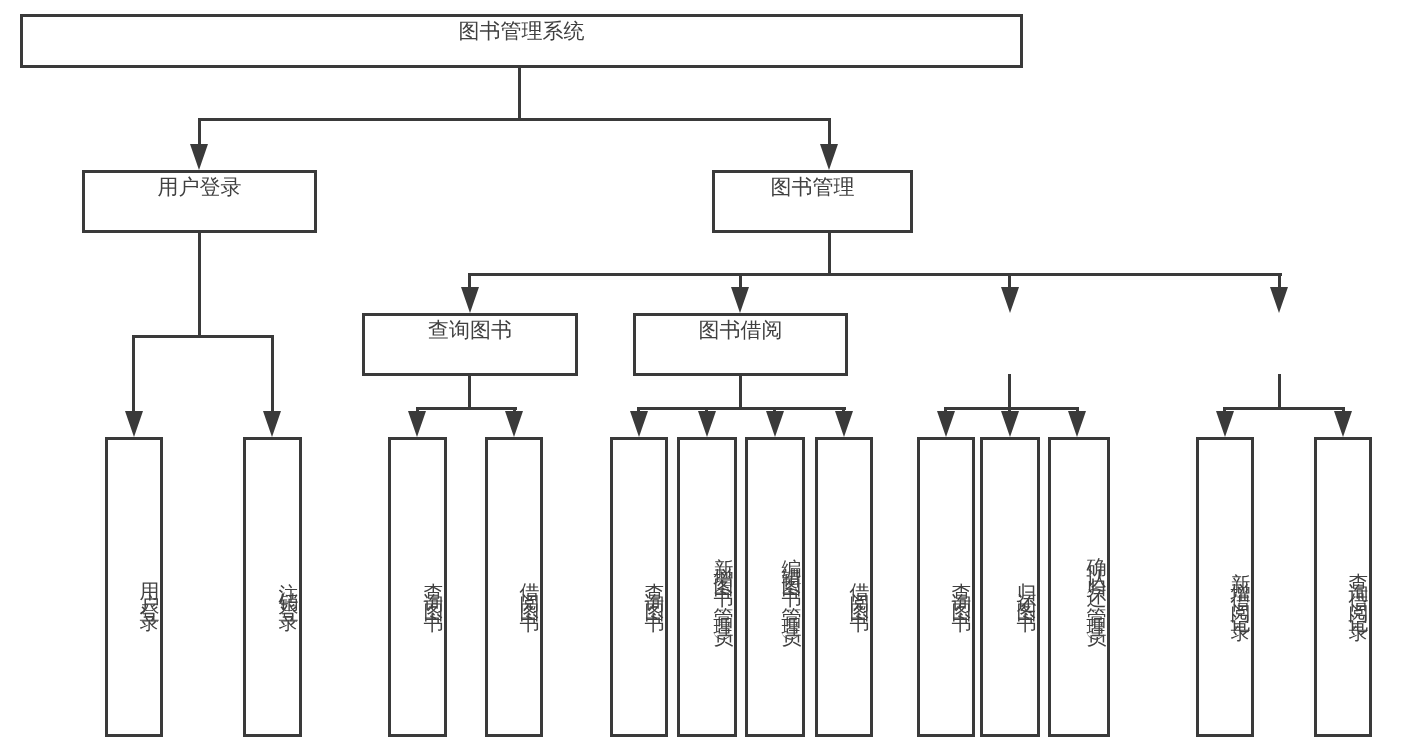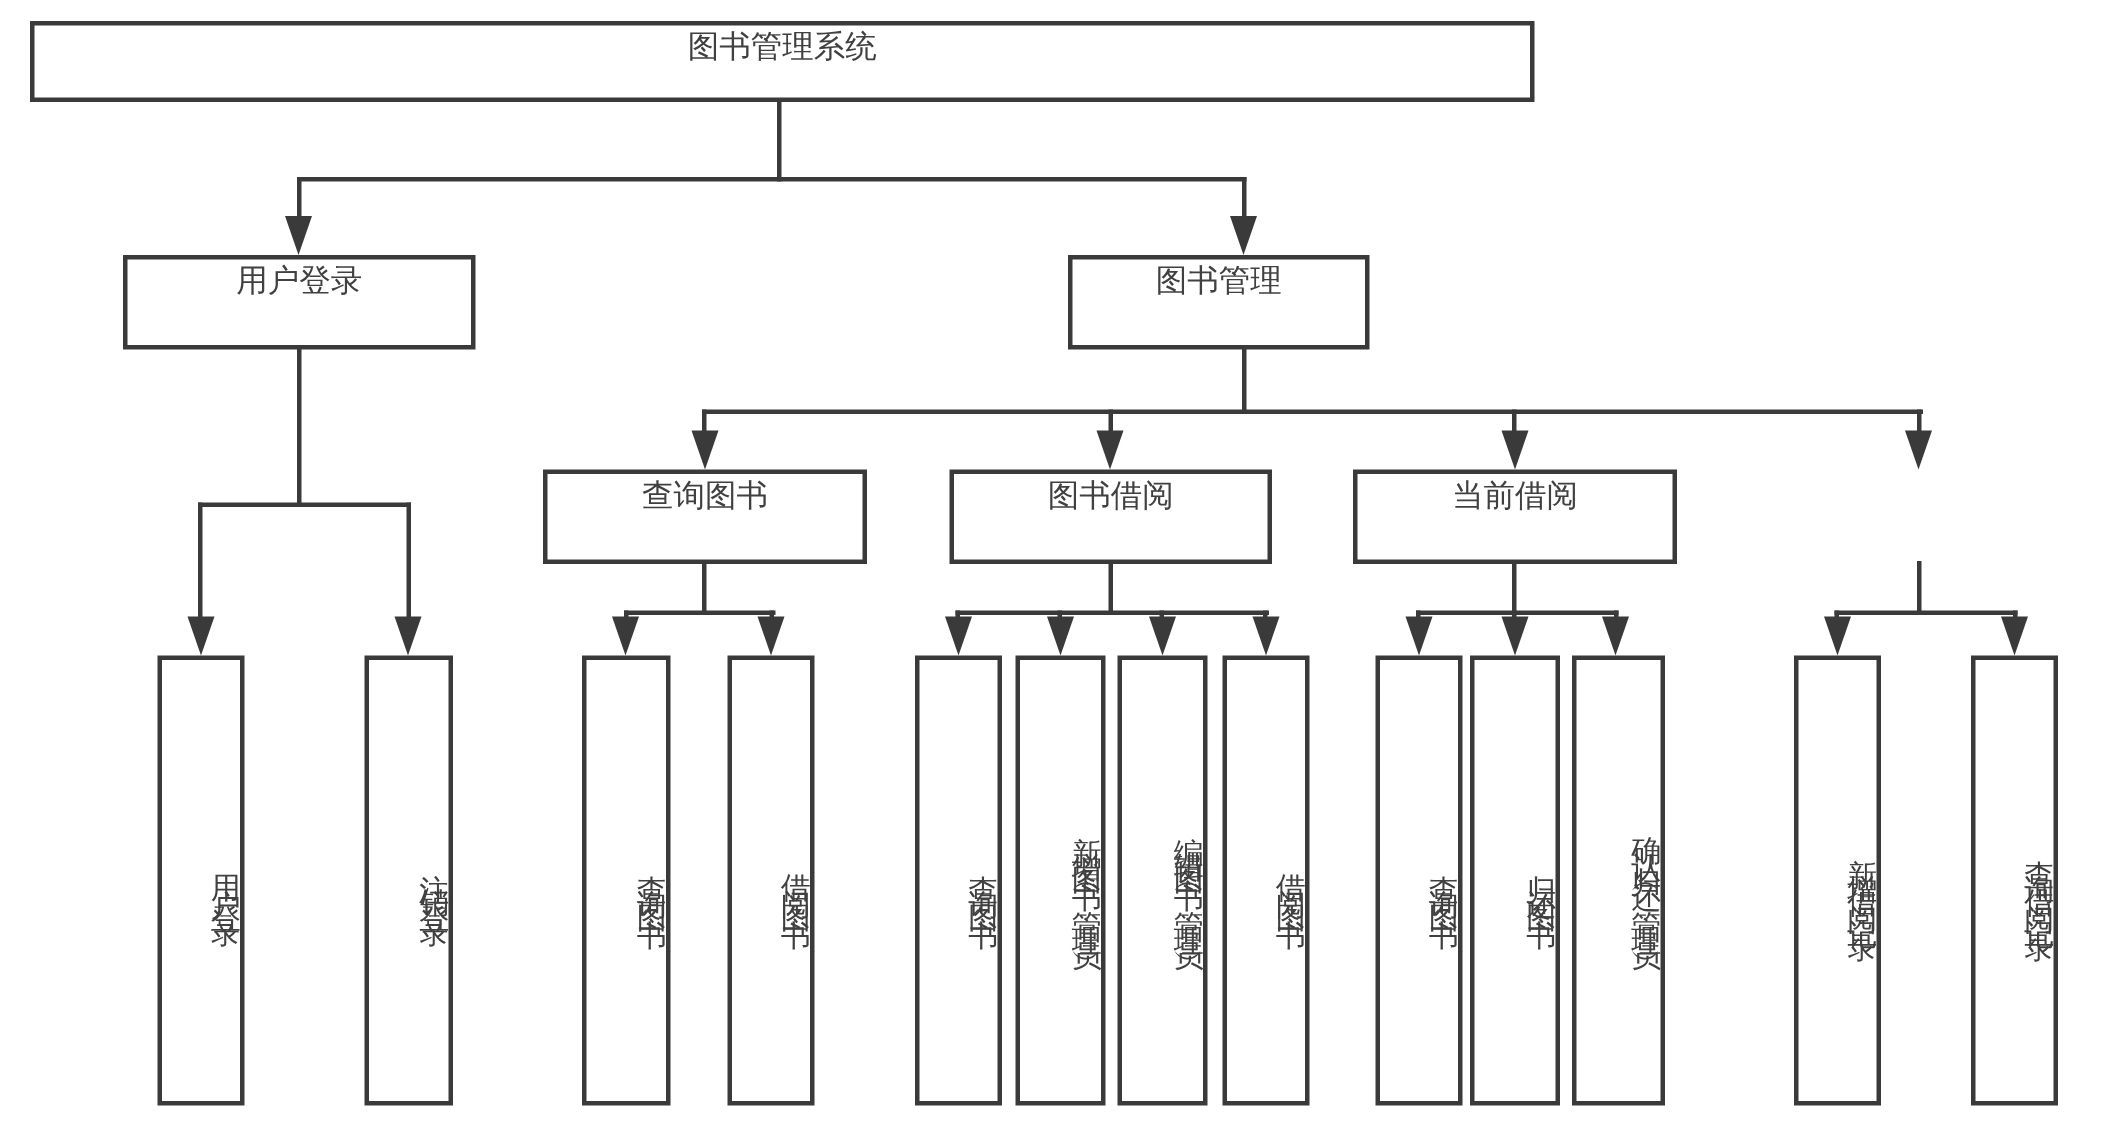--- a/index.html
+++ b/index.html
@@ -41,23 +41,20 @@
   </div>
   <div class="box" style="left:712px;top:170px;width:201px;height:63px;">
     <span>图书管理</span>
   </div>
 
   <div class="box" style="left:362px;top:313px;width:216px;height:63px;">
     <span>查询图书</span>
   </div>
   <div class="box" style="left:633px;top:313px;width:215px;height:63px;">
     <span>图书借阅</span>
-  </div>
-  <div class="box" style="left:902px;top:313px;width:216px;height:63px;">
-    <span>当前借阅</span>
   </div>
 
   <div class="box leaf" style="left:105px;top:437px;width:58px;height:300px;">
     <span>用户登录</span>
   </div>
   <div class="box leaf" style="left:243px;top:437px;width:59px;height:300px;">
     <span>注销登录</span>
   </div>
 
   <div class="box leaf" style="left:388px;top:437px;width:59px;height:300px;">

